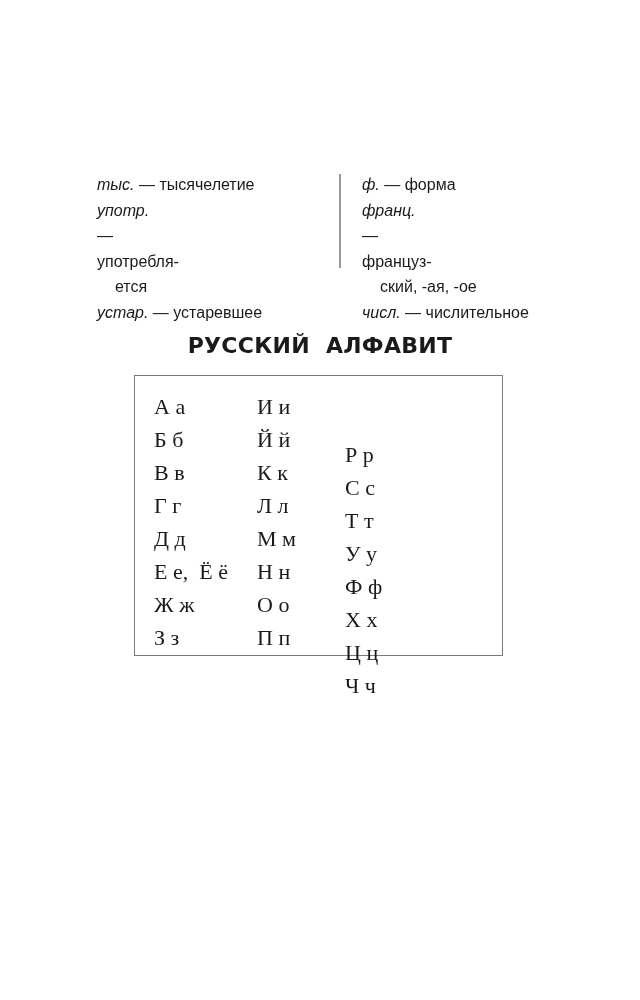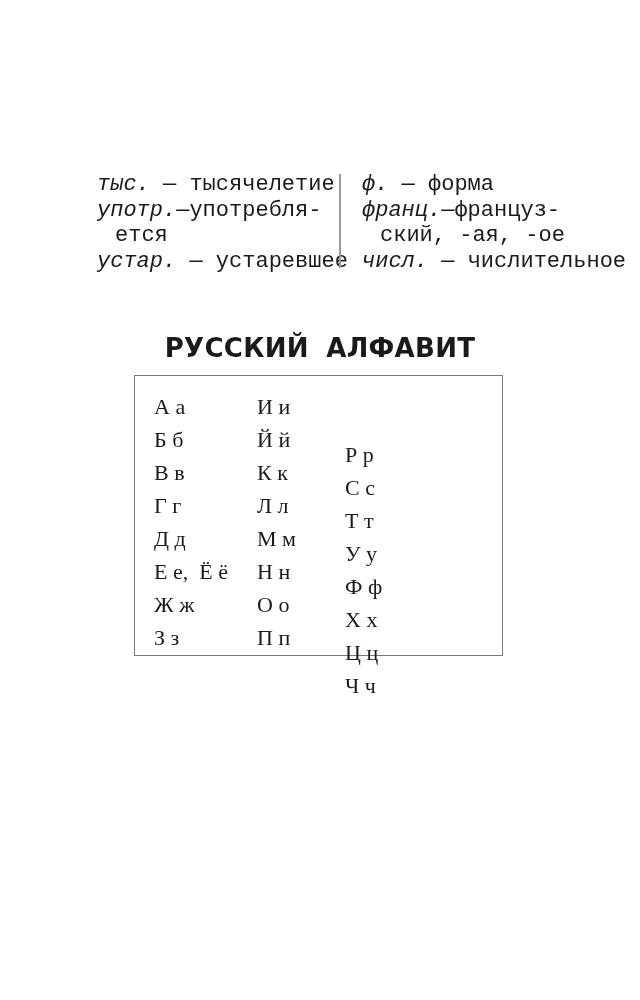--- a/index.html
+++ b/index.html
@@ -18,50 +18,52 @@
     .abbr-block {
       position: absolute;
       top: 172px;
       left: 97px;
       width: 490px;
       height: 100px;
     }
     .abbr-col {
       position: absolute;
       top: 0;
-      font-family: Liberation Mono, monospace;
-      font-size: 22px;
+      font-family: Liberation Sans, sans-serif;
+      font-size: 16px;
       line-height: 25.5px;
       color: #1a1a1a;
     }
     .abbr-col.left { left: 0; width: 213px; }
     .abbr-col.right { left: 265px; width: 225px; }
     .abbr-line { white-space: nowrap; }
     .abbr-line.justify {
       display: flex;
+      justify-content: space-between;
+      flex-direction: column;
     }
     .abbr-line.cont { padding-left: 18px; }
     .abbr-term { font-style: italic; }
     .divider {
       position: absolute;
       left: 242px;
       top: 2px;
       width: 2px;
       height: 94px;
       background: #9a9a9a;
     }
     .title {
       position: absolute;
       top: 333px;
       left: 0;
       width: 640px;
       text-align: center;
       font-family: "DejaVu Sans", sans-serif;
       font-weight: bold;
-      font-size: 26px;
+      font-size: 22px;
       letter-spacing: 0.3px;
       word-spacing: 8px;
       color: #1a1a1a;
     }
     .alpha-box {
       position: absolute;
       top: 375px;
       left: 134px;
       width: 369px;
       height: 281px;

